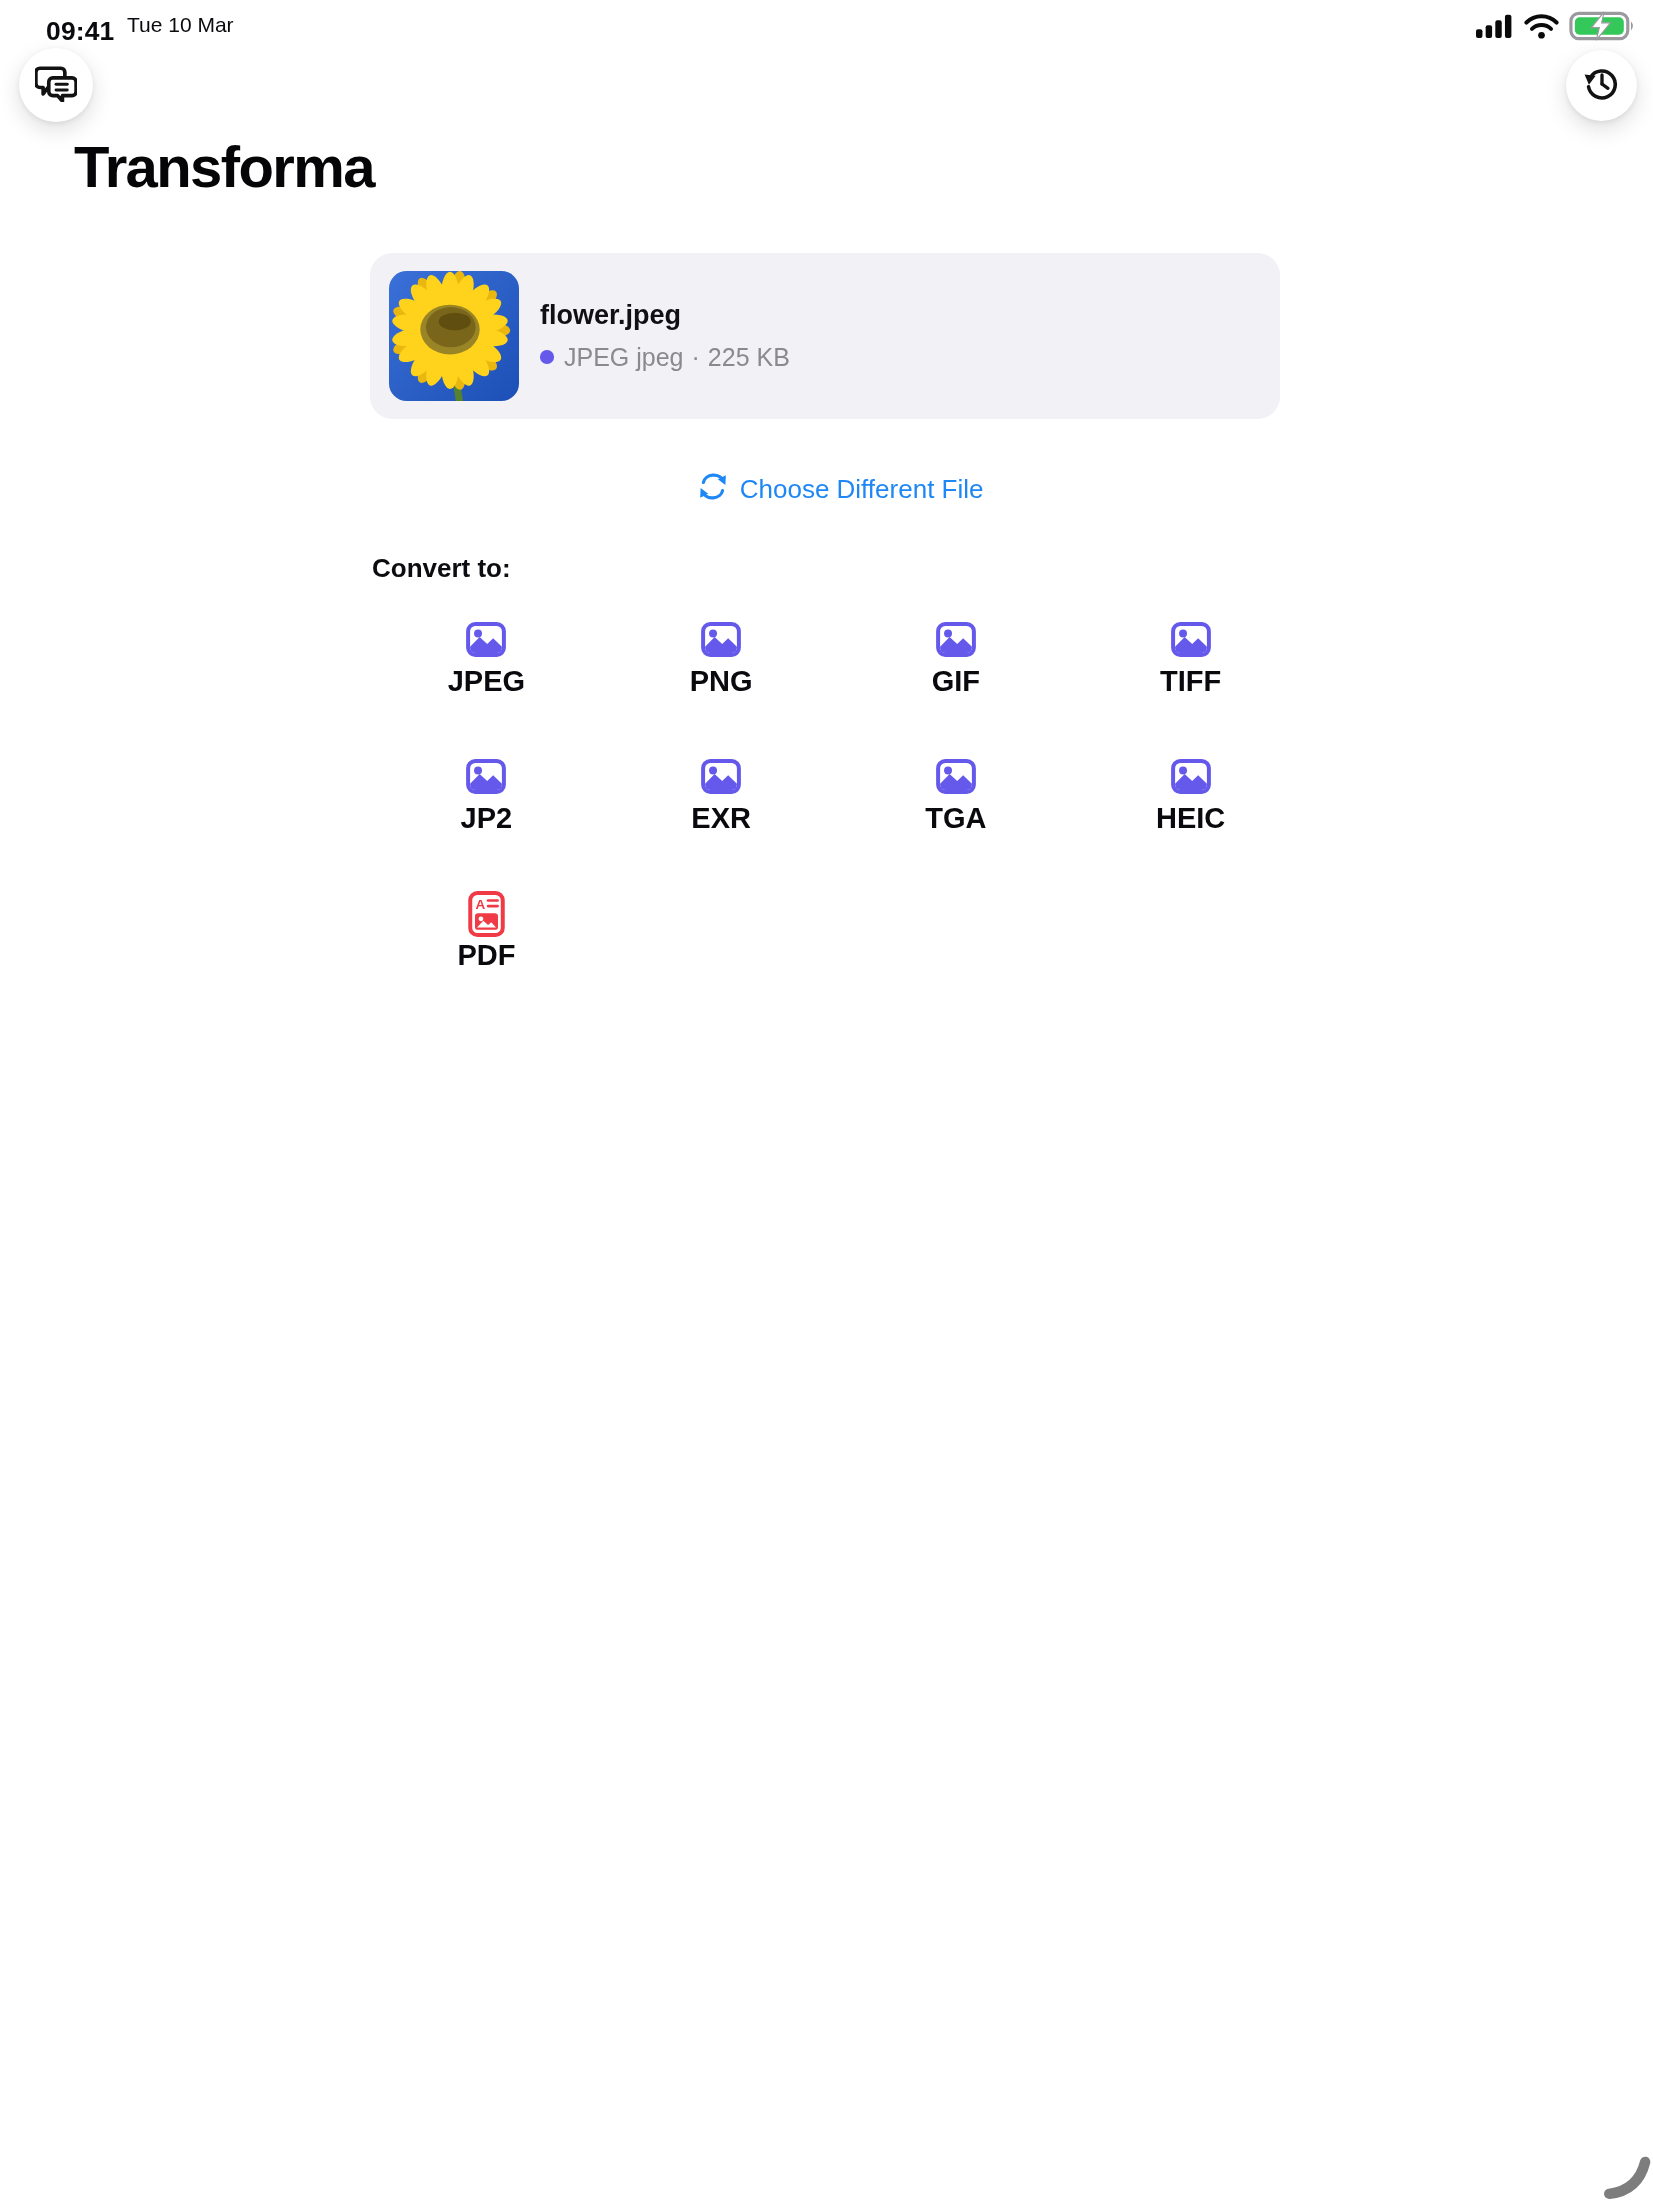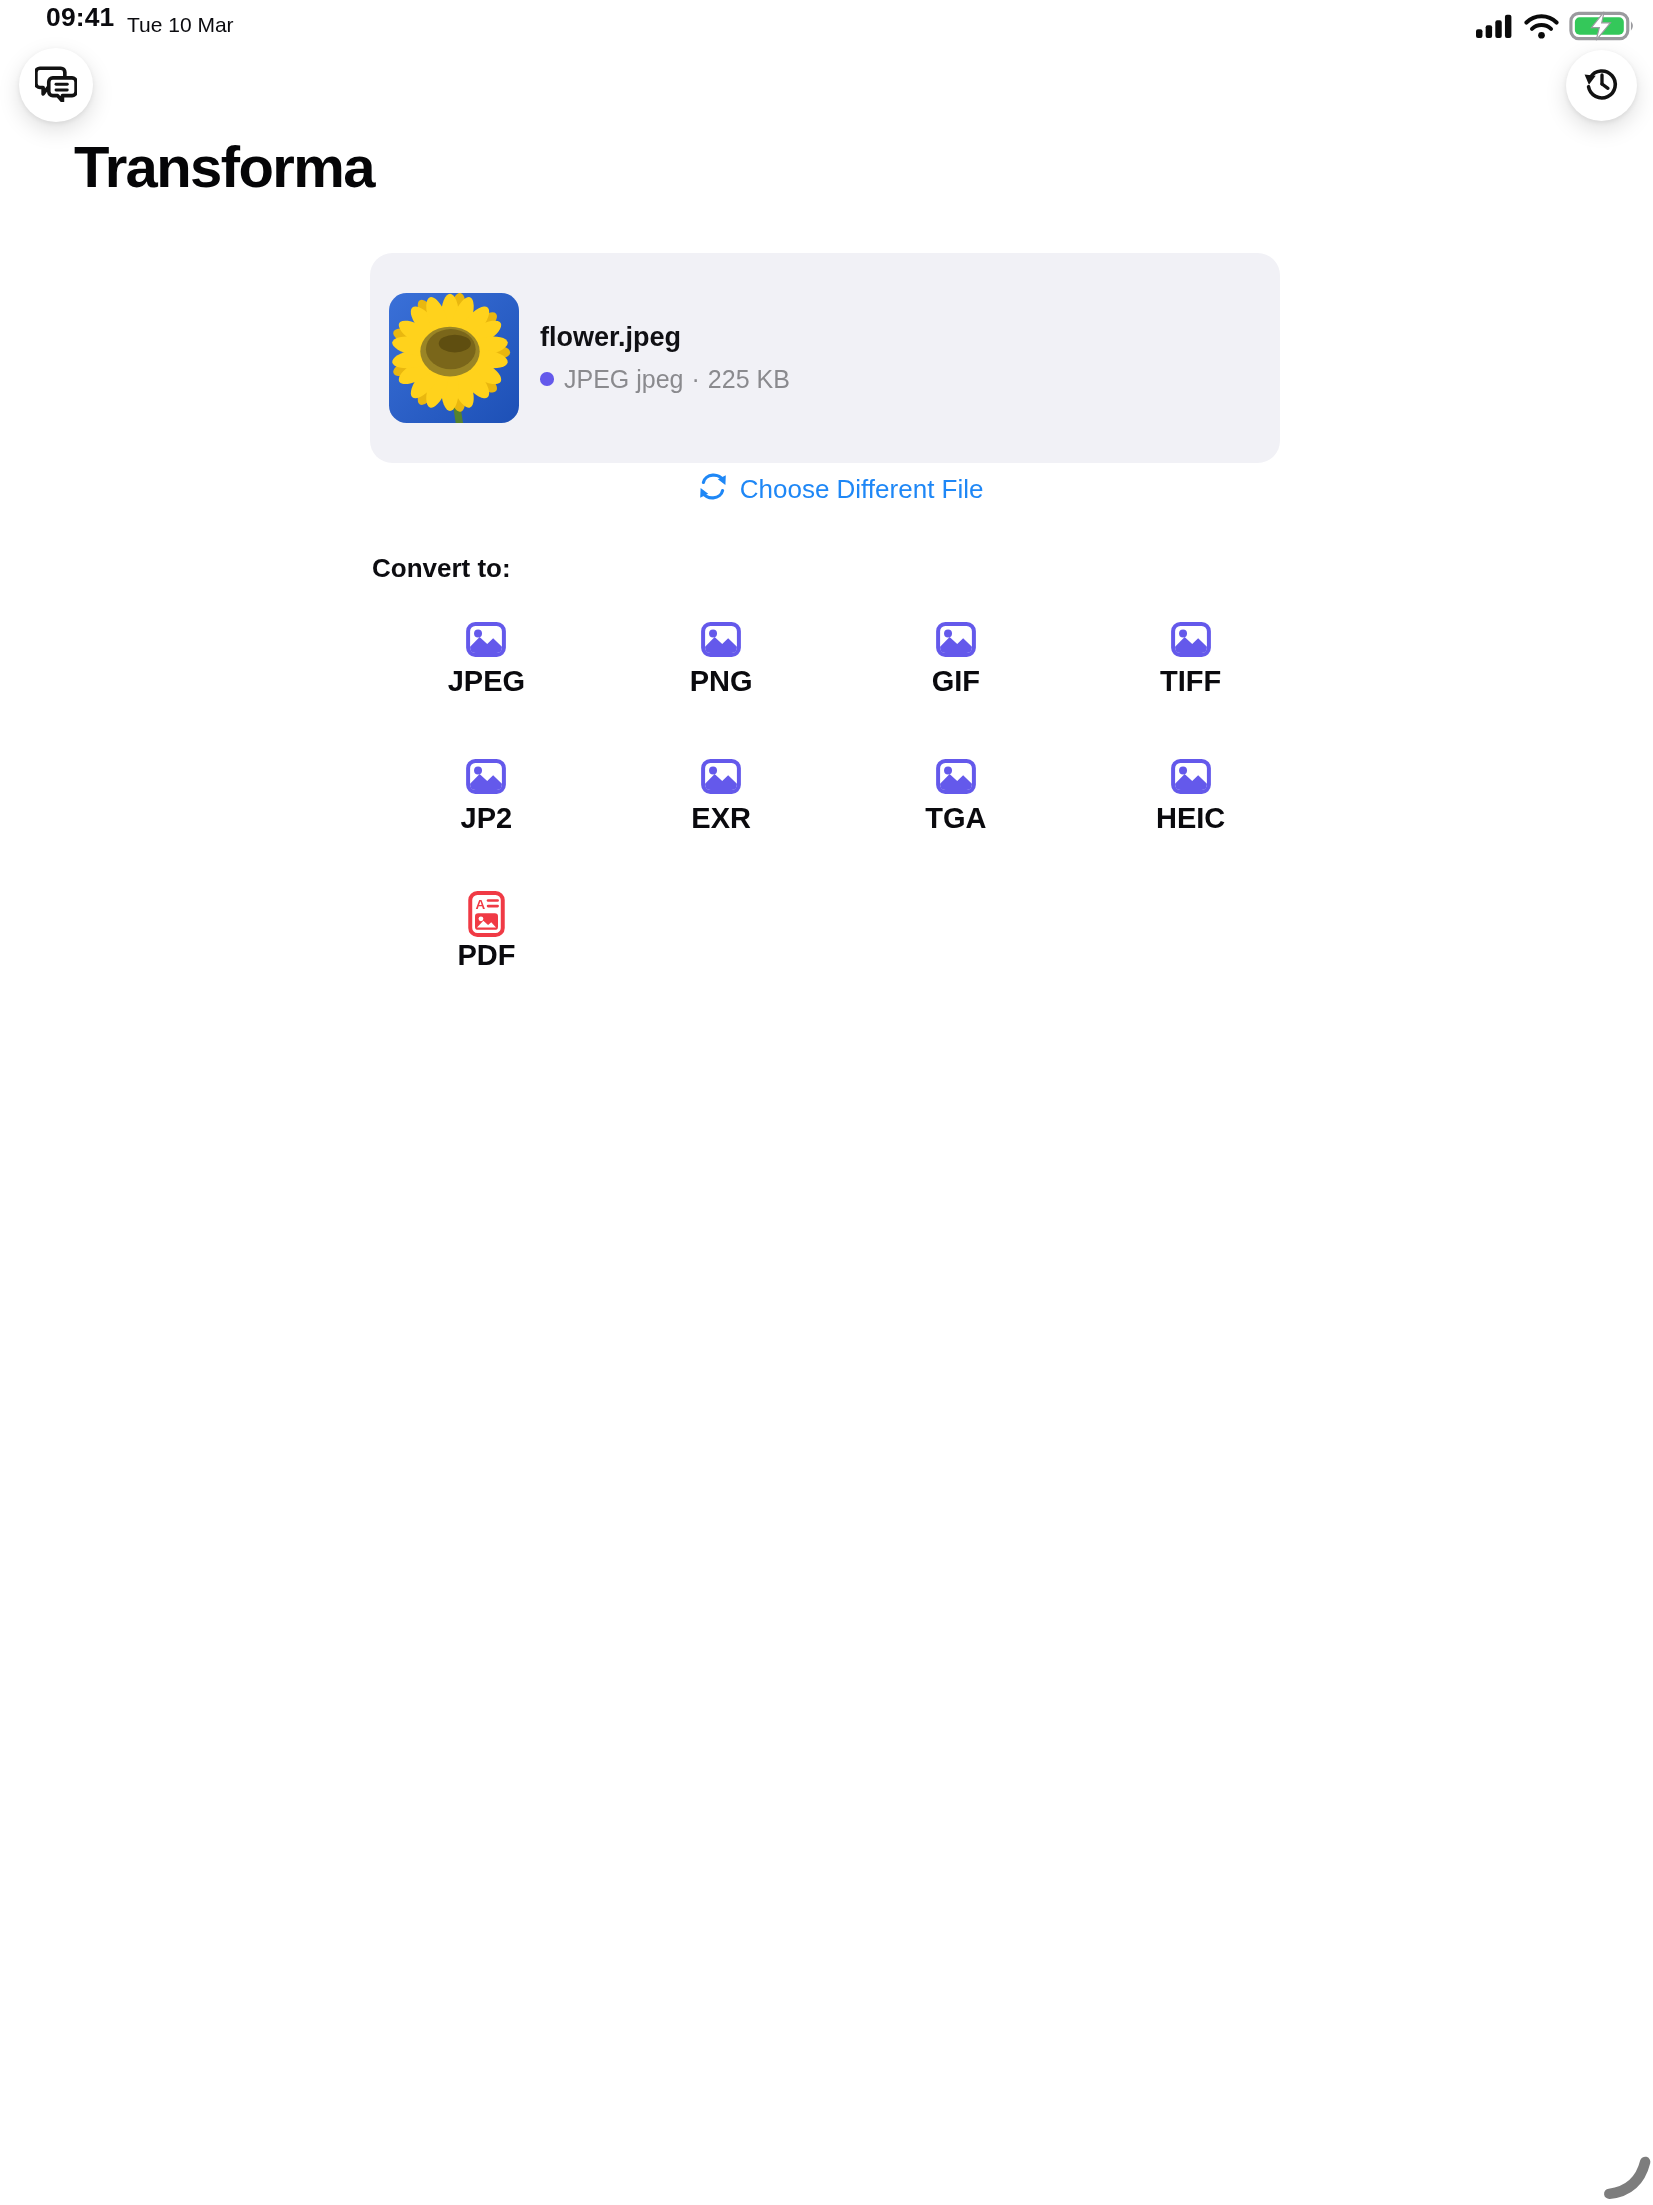--- a/index.html
+++ b/index.html
@@ -16,40 +16,40 @@
   html,body{width:1654px;height:2205px;}
   body{
     position:relative;
     background:#ffffff;
     font-family:"Liberation Sans","DejaVu Sans",sans-serif;
     color:var(--ink);
     overflow:hidden;
   }
   
   .statusbar{position:absolute;left:0;top:0;width:1654px;height:50px;}
-  .sb-time{position:absolute;left:46px;top:2px;font-size:26.4px;font-weight:600;letter-spacing:0.2px;}
+  .sb-time{position:absolute;left:46px;top:16px;font-size:26.4px;font-weight:600;letter-spacing:0.2px;}
   .sb-date{position:absolute;left:127px;top:13px;font-size:21px;font-weight:400;}
   .sb-icons{position:absolute;right:17.6px;top:13px;display:flex;align-items:center;gap:9.6px;height:29px;}
   
   .round-btn{
     position:absolute;width:74px;height:74px;border-radius:50%;
     background:#fff;border:none;display:flex;align-items:center;justify-content:center;
     box-shadow:0 8px 22.4px rgba(0,0,0,.13),0 1.6px 4.8px rgba(0,0,0,.07);
     cursor:pointer;
   }
   .chat-btn{left:19px;top:48px;}
   .history-btn{left:1566px;top:50px;width:71px;height:71px;}
   
   .page-title{
     position:absolute;left:34px;top:133px;
     font-size:58px;font-weight:700;letter-spacing:-1.6px;color:#050507;margin-left:40px;
   }
   
   .file-card{
-    position:absolute;left:370px;top:253px;width:910px;height:210px;
+    position:absolute;left:370px;top:253px;width:910px;height:166px;
     background:var(--card-bg);border-radius:22.4px;display:flex;align-items:center;padding:17.6px 19px;
   }
   .thumb{
     width:130px;height:130px;border-radius:17.6px;overflow:hidden;flex:0 0 auto;
   }
   .thumb svg{display:block;width:130px;height:130px;}
   .file-info{margin-left:21px;display:flex;flex-direction:column;gap:11.2px;}
   .file-name{font-size:27px;font-weight:600;color:#101014;}
   .file-meta{display:flex;align-items:center;font-size:25px;color:var(--meta-gray);}
   .type-dot{width:13.6px;height:13.6px;border-radius:50%;background:var(--accent-purple);margin-right:10.4px;flex:0 0 auto;}

